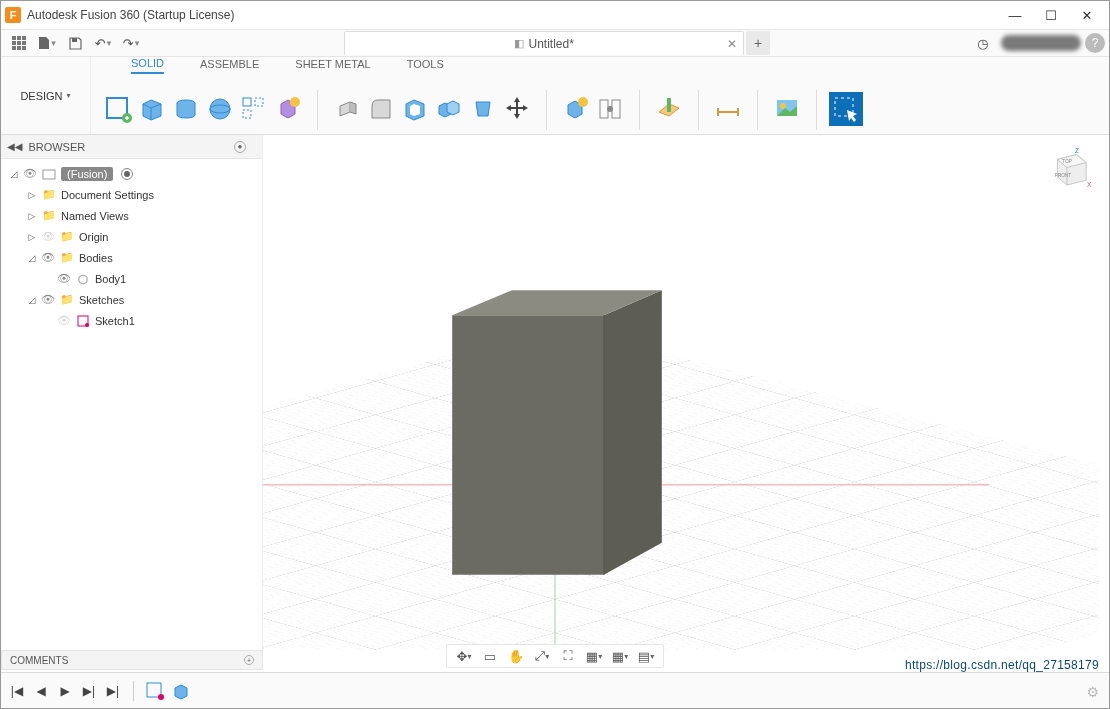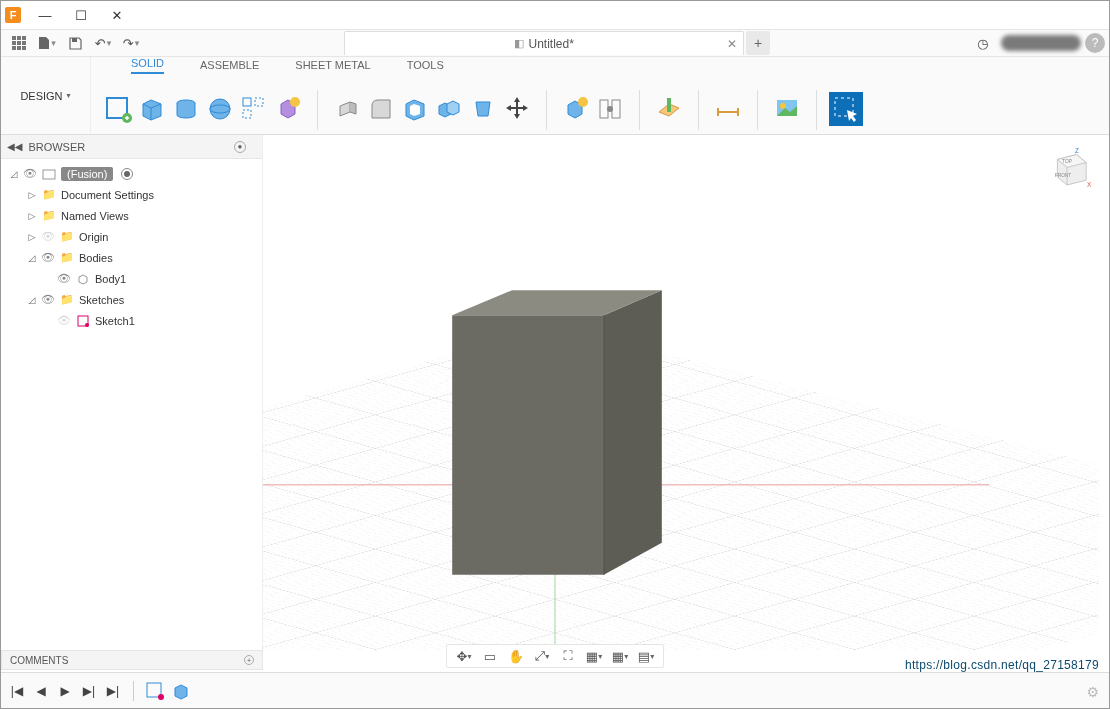--- a/index.html
+++ b/index.html
@@ -16,21 +16,21 @@
   .doctab { background:#fff; border:1px solid #ddd; border-bottom:none; border-radius:2px 2px 0 0; height:24px; min-width:400px; display:flex; align-items:center; justify-content:center; font-size:12px; color:#555; position:relative; padding:0 24px;}
   .doctab .cube{ color:#999; margin-right:4px; font-size:11px;}
   .doctab .close{ position:absolute; right:6px; font-size:12px; color:#888;}
   .tabadd{ width:24px; height:24px; background:#e9e9e9; display:flex; align-items:center; justify-content:center; color:#666; font-size:14px; border-radius:2px; margin-left:2px;}
   .rightq{ display:flex; align-items:center; gap:4px; }
   .avatar{ width:80px; height:16px; background:#444; border-radius:8px; filter:blur(2px); opacity:.7;}
   .helpq{ width:20px; height:20px; border-radius:50%; background:#bbb; color:#fff; font-size:12px; display:flex; align-items:center; justify-content:center;}
   .ribbon { height:78px; background:#fafafa; border-bottom:1px solid #ddd; display:flex; }
   .designbtn{ width:90px; display:flex; align-items:center; justify-content:center; border-right:1px solid #eee; font-size:11px; color:#333; gap:4px;}
   .ribtabs{ flex:1; display:flex; flex-direction:column;}
-  .ribtabrow{ height:22px; display:flex; gap:36px; padding-left:40px; align-items:flex-end;}
+  .ribtabrow{ height:22px; display:flex; gap:36px; padding-left:40px; align-items:center;}
   .ribtab{ font-size:11px; color:#666; padding-bottom:3px;}
   .ribtab.active{ color:#2f8ad8; border-bottom:2px solid #2f8ad8; font-weight:500;}
   .ribtools{ flex:1; display:flex; align-items:center; padding:4px 10px; gap:6px; position:relative;}
   .tool{ width:34px; height:34px; display:flex; align-items:center; justify-content:center; position:relative;}
   .caretd{ font-size:8px; color:#666;}
   .grouplabel{ position:absolute; bottom:-18px; left:50%; transform:translateX(-50%); font-size:10px; color:#555; white-space:nowrap; display:flex; align-items:center; gap:3px;}
   .sep{ width:1px; height:40px; background:#ddd; margin:0 6px;}
   .group{ display:flex; align-items:center; position:relative; padding-bottom:16px; margin-top:14px;}
   .mainrow{ display:flex; height:515px; position:relative;}
   .browser{ width:262px; background:#fff; border-right:1px solid #eee; position:relative; z-index:5;}
@@ -57,20 +57,21 @@
   .tlfeat{ width:22px; height:22px; display:flex; align-items:center; justify-content:center;}
   .gearb{ position:absolute; right:10px; bottom:8px; color:#bbb; font-size:14px;}
   .wm{ position:absolute; right:10px; bottom:36px; color:#0c4a6e; font-size:12px; letter-spacing:.3px;}
   svg{ display:block;}
 </style>
 </head>
 <body>
 
 <div class="titlebar">
   <div class="icon">F</div>
+  <div class="title">Autodesk Fusion 360 (Startup License)</div>
   <div class="winbtns">
     <div class="winbtn">—</div>
     <div class="winbtn">☐</div>
     <div class="winbtn">✕</div>
   </div>
 </div>
 
 <div class="quickbar">
   <div class="qbtn">
     <svg width="14" height="14">

